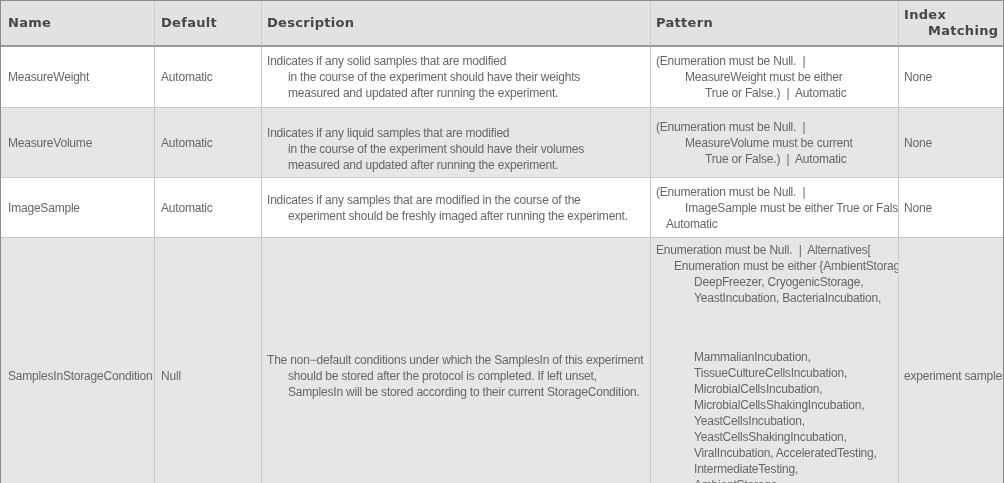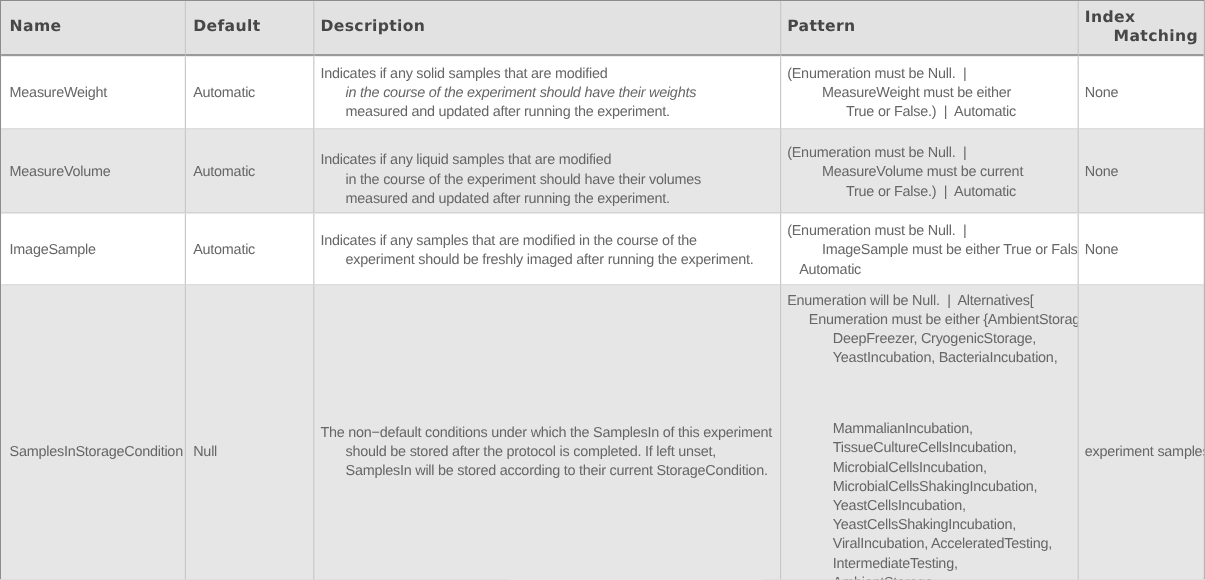--- a/index.html
+++ b/index.html
@@ -81,21 +81,21 @@
   <div class="t-body">
   <div class="t-row">
     <div class="cell c-name">
       <div class="val">MeasureWeight</div>
     </div>
     <div class="cell c-default">
       <div class="val">Automatic</div>
     </div>
     <div class="cell c-desc">
           <div class="line" style="padding-left: 0px;">Indicates if any solid samples that are modified</div>
-          <div class="line" style="padding-left: 21px; font-style: italic;">in the course of the experiment should have their weights</div>
+          <div class="line" style="padding-left: 21px;">in the course of the experiment should have their weights</div>
           <div class="line" style="padding-left: 21px;">measured and updated after running the experiment.</div>
         </div>
     <div class="cell c-pattern">
           <div class="line" style="padding-left: 0px;">(Enumeration must be Null.  |</div>
           <div class="line" style="padding-left: 29px;">MeasureWeight must be either</div>
           <div class="line" style="padding-left: 49px;">True or False.)  |  Automatic</div>
         </div>
     <div class="cell c-index">
       <div class="val">None</div>
     </div>
@@ -150,21 +150,21 @@
     </div>
     <div class="cell c-default">
       <div class="val">Null</div>
     </div>
     <div class="cell c-desc">
           <div class="line" style="padding-left: 0px;">The non−default conditions under which the SamplesIn of this experiment</div>
           <div class="line" style="padding-left: 21px;">should be stored after the protocol is completed. If left unset,</div>
           <div class="line" style="padding-left: 21px;">SamplesIn will be stored according to their current StorageCondition.</div>
         </div>
     <div class="cell c-pattern">
-          <div class="line" style="padding-left: 0px;">Enumeration will be Null.  |  Alternatives[</div>
+          <div class="line" style="padding-left: 0px;">Enumeration must be Null.  |  Alternatives[</div>
           <div class="line" style="padding-left: 18px;">Enumeration must be either {AmbientStorage,</div>
           <div class="line" style="padding-left: 38px;">DeepFreezer, CryogenicStorage,</div>
           <div class="line" style="padding-left: 38px;">YeastIncubation, BacteriaIncubation,</div>
           <div class="line" style="padding-left: 38px; margin-top: 43px;">MammalianIncubation,</div>
           <div class="line" style="padding-left: 38px;">TissueCultureCellsIncubation,</div>
           <div class="line" style="padding-left: 38px;">MicrobialCellsIncubation,</div>
           <div class="line" style="padding-left: 38px;">MicrobialCellsShakingIncubation,</div>
           <div class="line" style="padding-left: 38px;">YeastCellsIncubation,</div>
           <div class="line" style="padding-left: 38px;">YeastCellsShakingIncubation,</div>
           <div class="line" style="padding-left: 38px;">ViralIncubation, AcceleratedTesting,</div>

